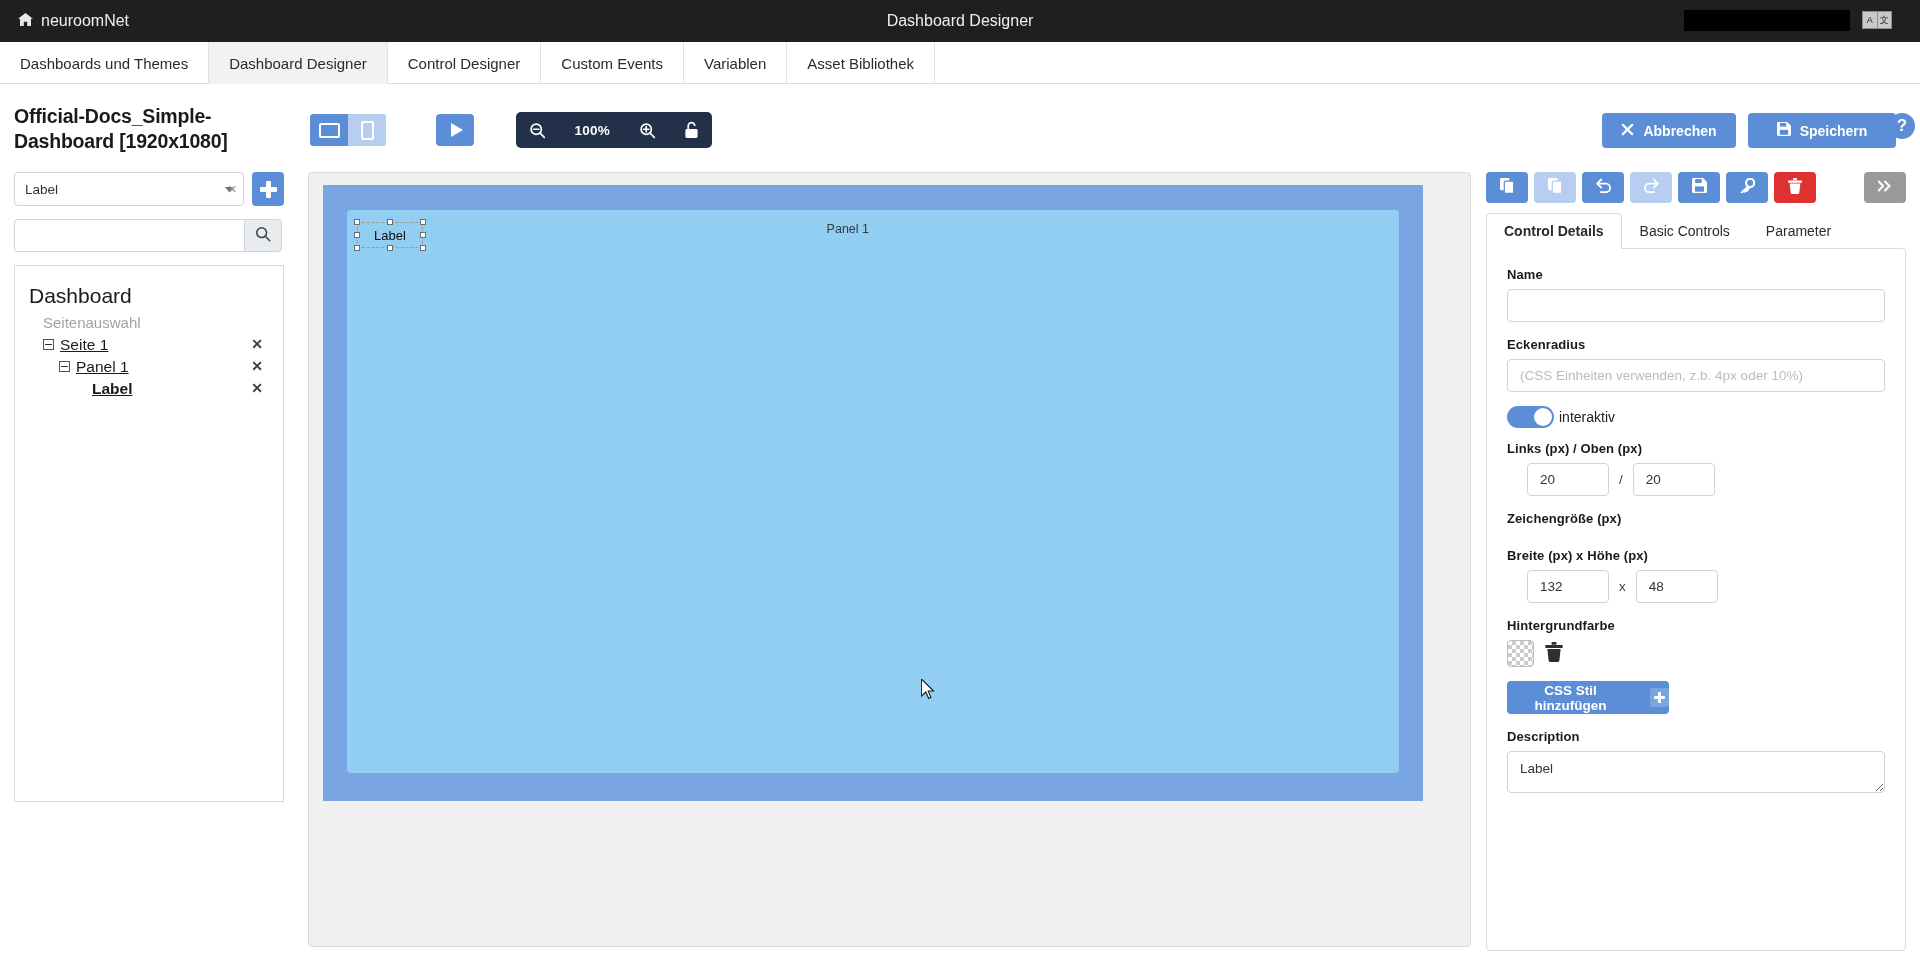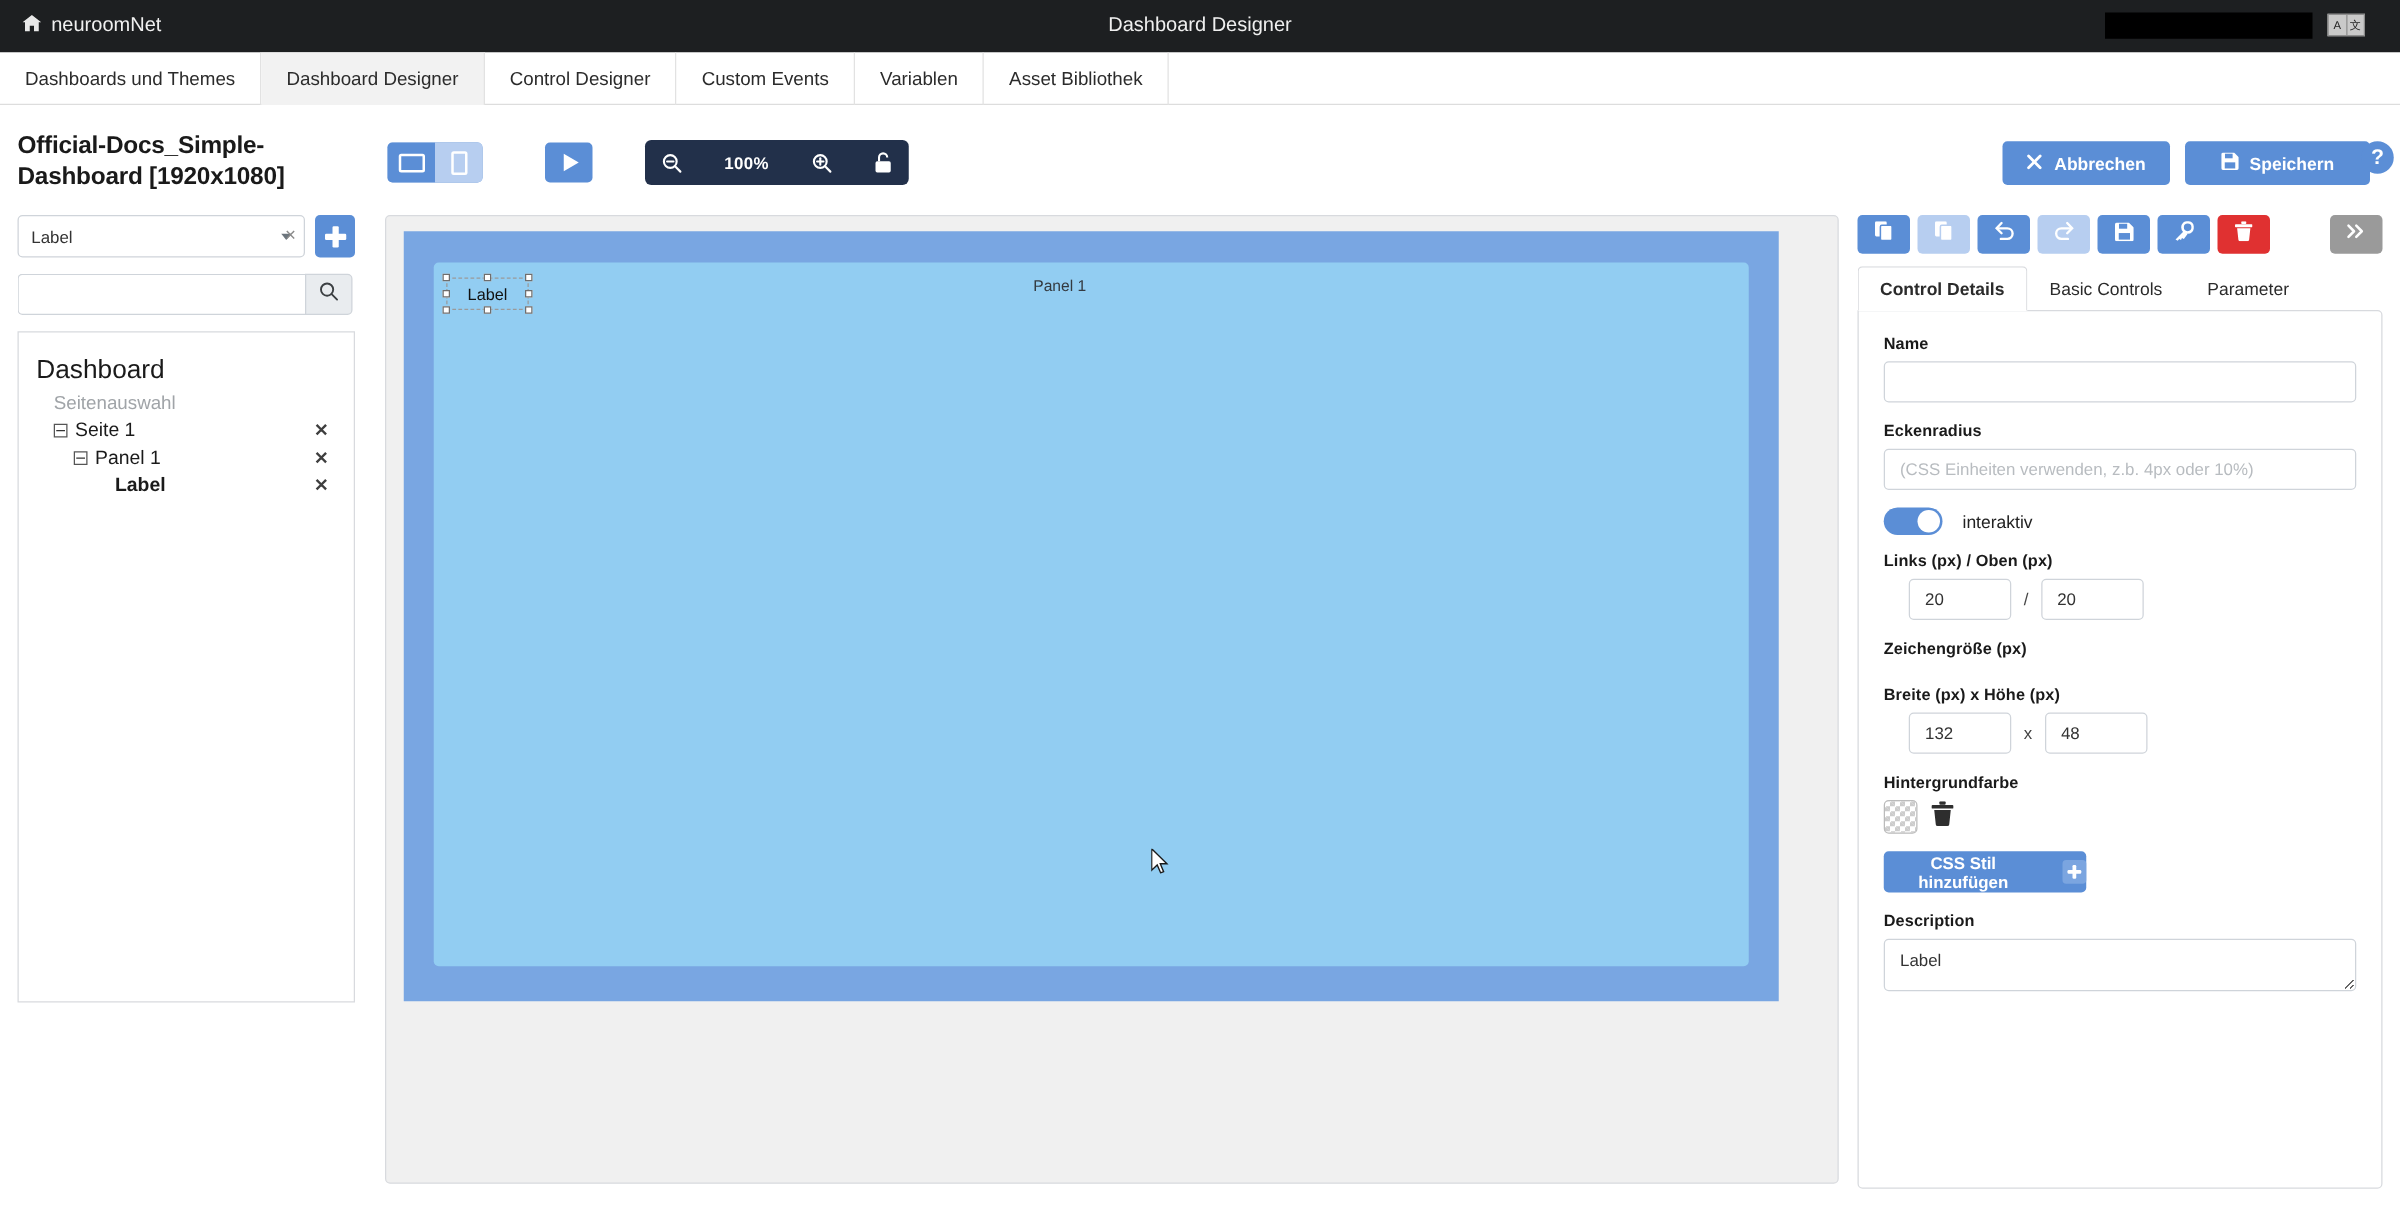--- a/index.html
+++ b/index.html
@@ -78,21 +78,21 @@
     display: flex; align-items: center; justify-content: center; cursor: pointer;
   }
   #play-btn .tri {
     width: 0; height: 0; border-left: 12px solid #fff;
     border-top: 7.5px solid transparent; border-bottom: 7.5px solid transparent;
     margin-left: 3px;
   }
 
   #zoombar {
     position: absolute; left: 516px; top: 112px;
-    width: 211px; height: 36px; border-radius: 5px;
+    width: 196px; height: 36px; border-radius: 5px;
     background: #22304a; color: #fff;
     display: flex; align-items: center; justify-content: space-between;
     padding: 0 13px;
   }
   #zoombar .zi { cursor: pointer; display: flex; align-items: center; }
   #zoombar .zlabel { font-size: 13.5px; font-weight: bold; letter-spacing: 0.3px; }
 
   #btn-cancel, #btn-save {
     position: absolute; top: 113px; height: 35px; border-radius: 4px;
     background: #5b8ed6; color: #fff; border: none;
@@ -153,21 +153,21 @@
     margin-top: 13px; width: 270px; height: 537px;
     border: 1px solid #d8dade; border-radius: 0; background: #fff;
     padding: 14px 10px 10px 14px;
   }
   #tree-root { font-size: 21px; color: #1a1a1a; line-height: 1.5; }
   .tree-sub { font-size: 15px; color: #a0a4a8; padding-left: 14px; line-height: 1.45; }
   .tree-node {
     display: flex; align-items: center; font-size: 15.5px; color: #1a1a1a;
     line-height: 1.5; height: 22px; cursor: pointer;
   }
-  .tree-node .lbl { flex: 1; }
+  .tree-node .lbl { flex: 1; text-decoration: underline; }
   .tree-node .xdel { color: #3e3e3e; font-size: 14px; font-weight: bold; cursor: pointer; padding-right: 10px;}
   .expander {
     width: 11px; height: 11px; border: 1px solid #555; display: inline-flex;
     align-items: center; justify-content: center; margin-right: 6px; flex: none;
     position: relative; background:#fff;
   }
   .expander::before {
     content:""; position:absolute; width:7px; height:1.4px; background:#333;
   }
 
@@ -241,21 +241,21 @@
   .fld-input {
     width: 100%; height: 33px; border: 1px solid #cfd4da; border-radius: 4px;
     background: #fff; padding: 0 12px; font-size: 13.5px; color: #333;
     outline: none; font-family: "Liberation Sans", sans-serif;
   }
   .fld-input::placeholder { color: #b8bcc0; }
   .gap { height: 15px; }
   .pair { display: flex; align-items: center; gap: 10px; padding-left: 20px; }
   .pair .fld-input { width: 82px; }
   .pair .sep { font-size: 13.5px; color: #444; }
-  .toggle-row { display: flex; align-items: center; gap: 16px; margin: 14px 0 13px 0; }
+  .toggle-row { display: flex; align-items: center; gap: 5px; margin: 14px 0 13px 0; }
   .toggle {
     width: 47px; height: 22px; border-radius: 11px; background: #5b8ed6;
     position: relative; cursor: pointer;
   }
   .toggle .knob {
     position: absolute; right: 2px; top: 2px; width: 18px; height: 18px;
     border-radius: 50%; background: #fff;
   }
   .toggle-label { font-size: 14px; color: #222; }
   .swatch-row { display: flex; align-items: center; gap: 11px; margin-top: 3px; }

